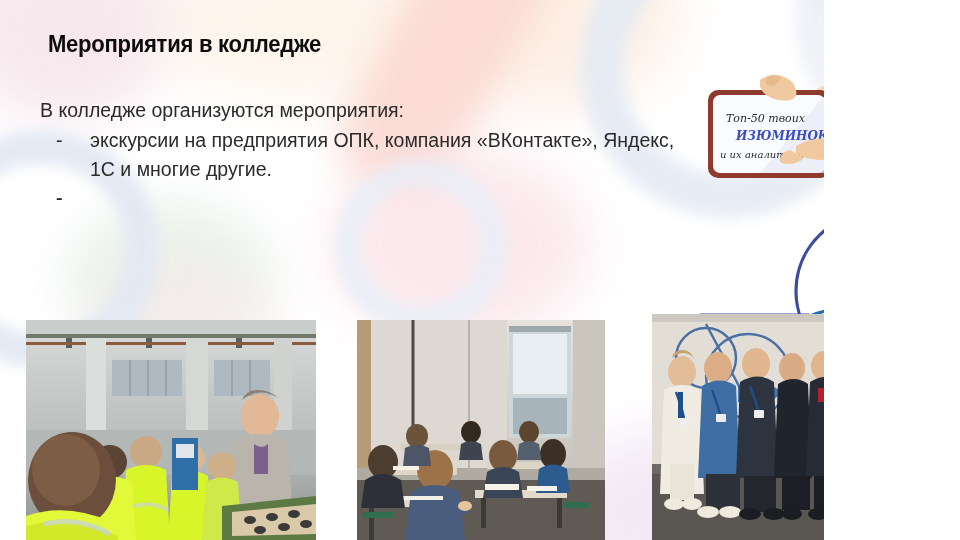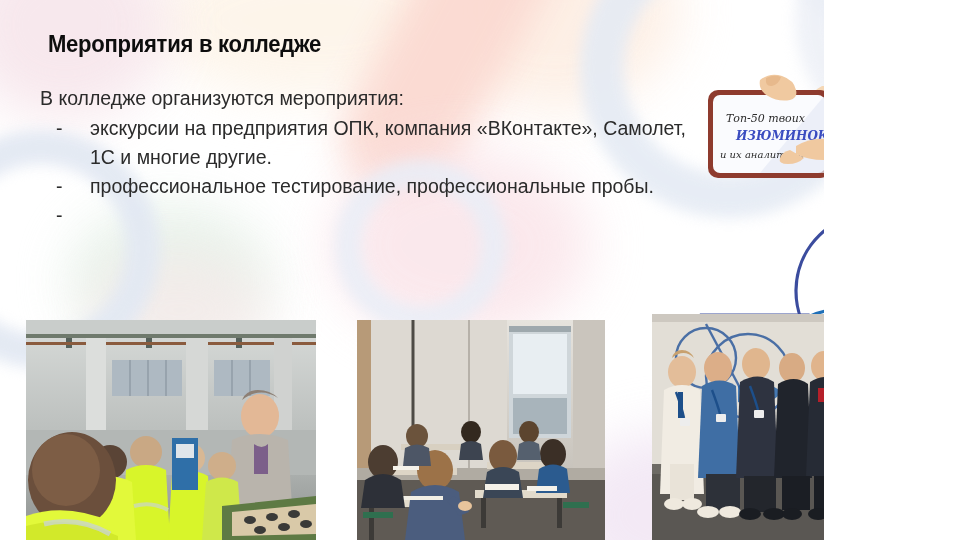--- a/index.html
+++ b/index.html
@@ -83,21 +83,21 @@
     color: #0d0d0d;
     white-space: nowrap;
     transform: scaleX(0.96);
     transform-origin: left center;
   }
 
   
   .body-copy {
     position: absolute;
     left: 40px;
-    top: 84px;
+    top: 96px;
     width: 660px;
     color: #2b2b2b;
     font-size: 19.5px;
     line-height: 29px;
     font-weight: 400;
   }
   .lead { margin: 0 0 1px 0; }
   .bullets {
     list-style: none;
     margin: 0;
@@ -175,25 +175,24 @@
     <path d="M12 58 Q44 6 92 34 Q132 58 178 22" fill="none" stroke="#F2B705" stroke-width="3.4"></path>
   </svg>
 
   <div class="title">Мероприятия в колледже</div>
 
   <div class="body-copy">
     <p class="lead">В колледже организуются мероприятия:</p>
     <ul class="bullets">
       <li>
         <span class="dash">-</span>
-        <span>экскурсии на предприятия ОПК, компания «ВКонтакте», Самолет, 1С и многие другие.</span>
+        <span>экскурсии на предприятия ОПК, компания «ВКонтакте», Яндекс, 1С и многие другие.</span>
       </li>
       <li>
         <span class="dash">-</span>
-        <span>профессиональное тестирование, профессиональные пробы.</span>
       </li>
       <li>
         <span class="dash">-</span>
       </li>
     </ul>
   </div>
 
   <svg class="mascot" viewBox="0 0 268 215">
 
     <path d="M150 96 q-22 6 -38 18 q-10 8 -6 16 q5 9 16 4 q16 -8 34 -11 z" fill="#F0C9A0"></path>

